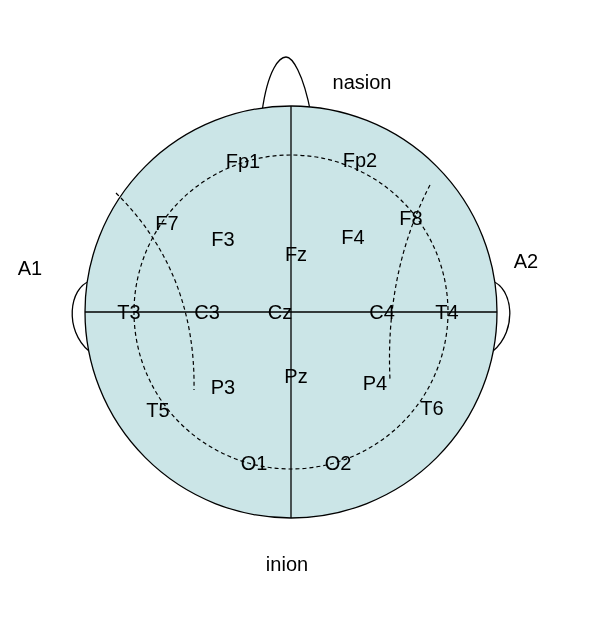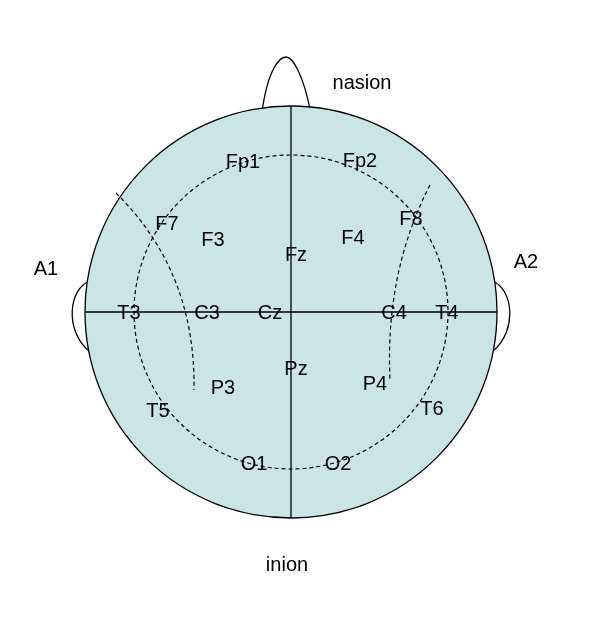--- a/index.html
+++ b/index.html
@@ -55,32 +55,32 @@
 
     <path d="M 430 185 Q 385 272 390 380" fill="none" stroke="#000000" stroke-width="1.2" stroke-dasharray="4 3"></path>
   </svg>
 
   <div class="lbl" style="left:362px; top:82px">nasion</div>
   <div class="lbl" style="left:287px; top:564px">inion</div>
 
   <div class="lbl" style="left:243px; top:161px">Fp1</div>
   <div class="lbl" style="left:360px; top:160px">Fp2</div>
   <div class="lbl" style="left:167px; top:223px">F7</div>
-  <div class="lbl" style="left:213px; top:239px">F3</div>
+  <div class="lbl" style="left:223px; top:239px">F3</div>
   <div class="lbl" style="left:296px; top:254px">Fz</div>
   <div class="lbl" style="left:353px; top:237px">F4</div>
   <div class="lbl" style="left:411px; top:218px">F8</div>
-  <div class="lbl" style="left:46px;  top:268px">A1</div>
+  <div class="lbl" style="left:30px;  top:268px">A1</div>
   <div class="lbl" style="left:526px; top:261px">A2</div>
   <div class="lbl" style="left:129px; top:312px">T3</div>
   <div class="lbl" style="left:207px; top:312px">C3</div>
-  <div class="lbl" style="left:270px; top:312px">Cz</div>
-  <div class="lbl" style="left:394px; top:312px">C4</div>
+  <div class="lbl" style="left:280px; top:312px">Cz</div>
+  <div class="lbl" style="left:382px; top:312px">C4</div>
   <div class="lbl" style="left:447px; top:312px">T4</div>
   <div class="lbl" style="left:158px; top:410px">T5</div>
   <div class="lbl" style="left:223px; top:387px">P3</div>
-  <div class="lbl" style="left:296px; top:368px">Pz</div>
+  <div class="lbl" style="left:296px; top:376px">Pz</div>
   <div class="lbl" style="left:375px; top:383px">P4</div>
   <div class="lbl" style="left:432px; top:408px">T6</div>
   <div class="lbl" style="left:254px; top:463px">O1</div>
   <div class="lbl" style="left:338px; top:463px">O2</div>
 
 </div>
 
 </body></html>

